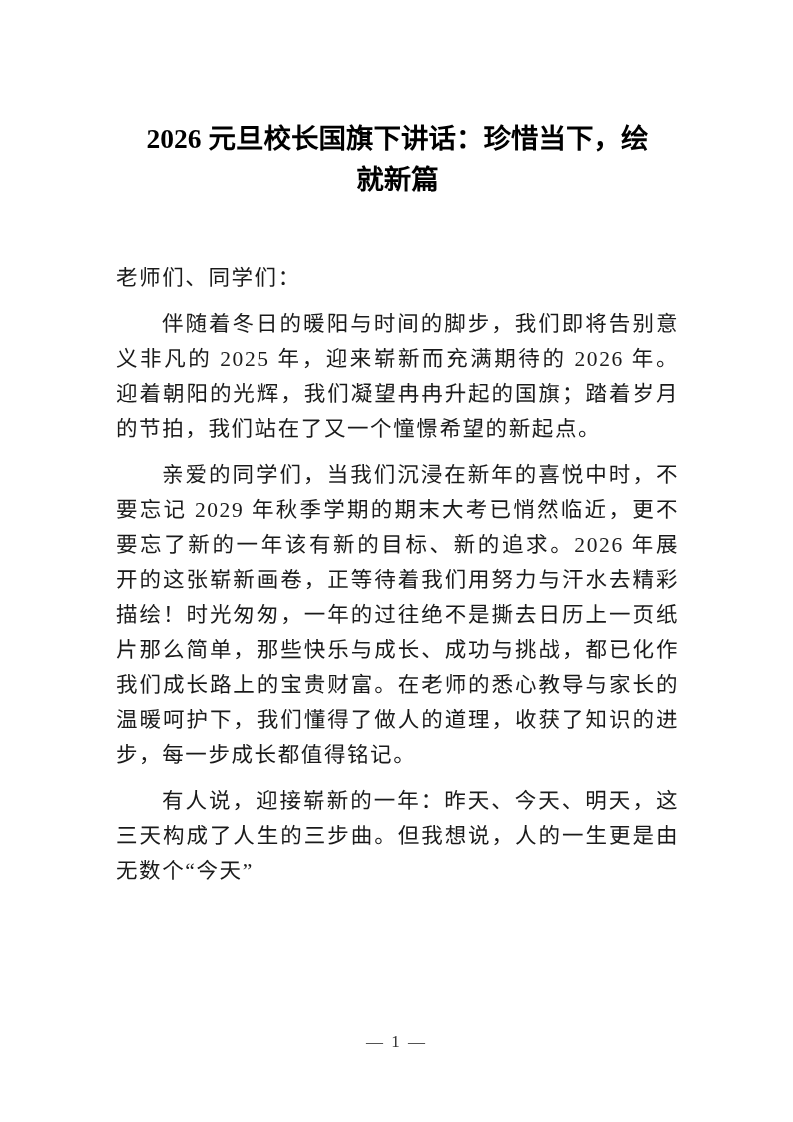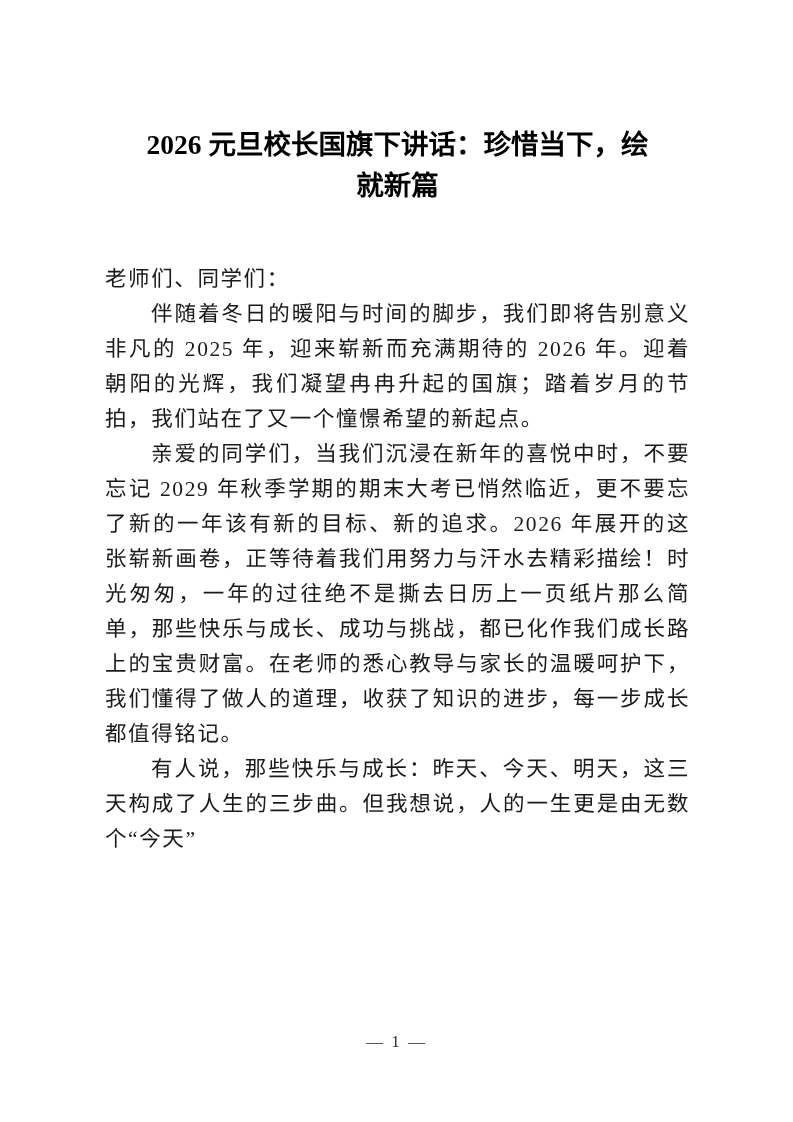--- a/index.html
+++ b/index.html
@@ -20,39 +20,39 @@
 
   .doc-body {
     position: absolute;
     left: 105px;
     top: 0;
     width: 585px;
   }
 
   
   .doc-title {
-    margin: 6px;
+    margin: 0;
     padding: 0;
     font-family: "Liberation Serif", "DejaVu Serif", serif;
     font-weight: bold;
     font-size: 27.5px;
     line-height: 41px;
     text-align: center;
     color: #000000;
     letter-spacing: 0px;
     word-break: break-all;
   }
 
   .title-spacer { height: 118px; }
 
   .title-gap { height: 50px; }
 
   
   .para {
-    margin: 0;
+    margin: 11px;
     padding: 0;
     font-family: "Liberation Serif", "DejaVu Serif", serif;
     font-size: 21.5px;
     line-height: 35px;
     color: #1a1a1a;
     text-align: justify;
     text-justify: inter-character;
     letter-spacing: 1.6px;
     word-break: break-all;
     text-indent: 0;
@@ -91,19 +91,19 @@
 
     <div class="title-gap"></div>
 
     <p class="para">老师们、同学们：</p>
 
     <p class="para indent">伴随着冬日的暖阳与时间的脚步，我们即将告别意义非凡的 2025 年，迎来崭新而充满期待的 2026 年。迎着朝阳的光辉，我们凝望冉冉升起的国旗；踏着岁月的节拍，我们站在了又一个憧憬希望的新起点。</p>
 
 
     <p class="para indent">亲爱的同学们，当我们沉浸在新年的喜悦中时，不要忘记 2029 年秋季学期的期末大考已悄然临近，更不要忘了新的一年该有新的目标、新的追求。2026 年展开的这张崭新画卷，正等待着我们用努力与汗水去精彩描绘！时光匆匆，一年的过往绝不是撕去日历上一页纸片那么简单，那些快乐与成长、成功与挑战，都已化作我们成长路上的宝贵财富。在老师的悉心教导与家长的温暖呵护下，我们懂得了做人的道理，收获了知识的进步，每一步成长都值得铭记。</p>
 
-    <p class="para indent">有人说，那些快乐与成长：昨天、今天、明天，这三天构成了人生的三步曲。但我想说，人的一生更是由无数个“今天”</p>
+    <p class="para indent">有人说，迎接崭新的一年：昨天、今天、明天，这三天构成了人生的三步曲。但我想说，人的一生更是由无数个“今天”</p>
 
   </div>
 
   <div class="page-footer">— 1 —</div>
 
 </div>
 
 </body></html>

